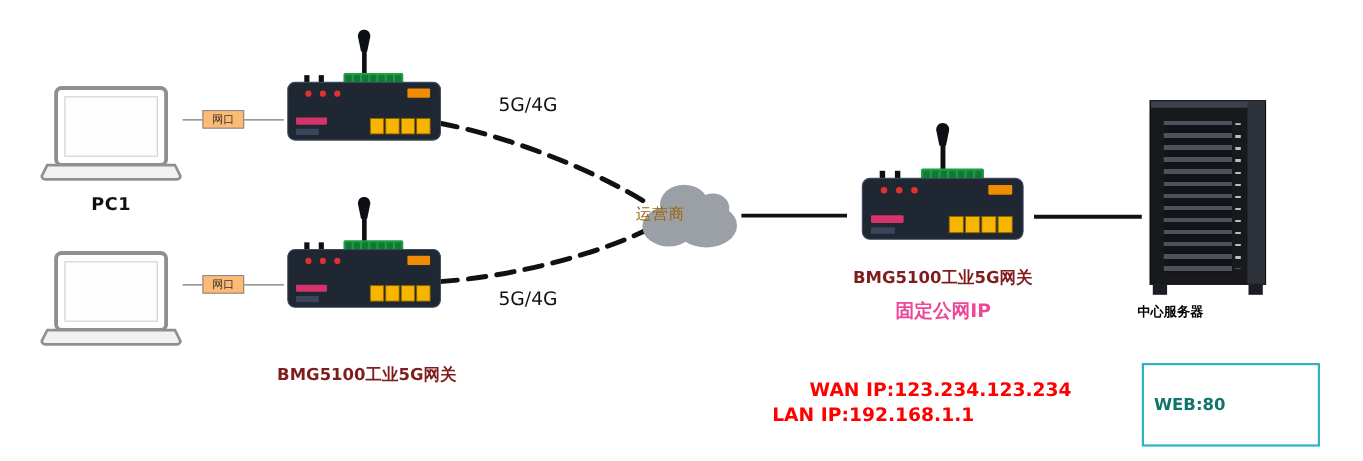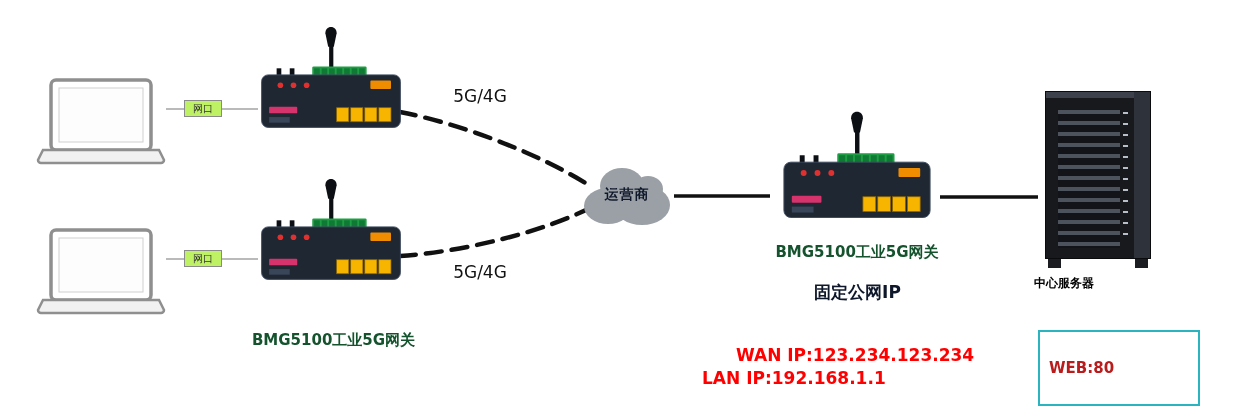--- a/index.html
+++ b/index.html
@@ -7,31 +7,31 @@
   body { font-family:"DejaVu Sans","Liberation Sans",sans-serif; }
   .canvas { position:relative; width:1239px; height:419px; background:#fff; overflow:hidden; }
   .abs { position:absolute; }
   svg { display:block; }
 
   .connectors { position:absolute; left:0; top:0; width:1239px; height:419px; }
 
   .node-label { position:absolute; font-weight:bold; color:#111; text-align:center; }
   .pc-label { width:130px; font-size:16px; letter-spacing:.5px; }
 
-  .port-box { position:absolute; width:38px; height:17px; background:#bef264; border:1px solid #8a8a8a;
+  .port-box { position:absolute; width:38px; height:17px; background:#fdba74; border:1px solid #8a8a8a;
               font-size:10px; color:#333; display:flex; align-items:center; justify-content:center; }
 
   .uplink-label { position:absolute; width:120px; text-align:center; font-size:17px; font-weight:400; color:#111; }
 
   .cloud { position:absolute; }
-  .cloud-text { position:absolute; left:0; top:30px; width:100%; text-align:center;
-                color:#0f172a; font-size:14px; font-weight:bold; letter-spacing:1px; }
-
-  .caption-red { position:absolute; text-align:center; font-size:15px; font-weight:bold; color:#14532d; white-space:nowrap; }
-  .caption-black { position:absolute; text-align:center; font-size:17px; font-weight:bold; color:#0f172a; white-space:nowrap;margin-top:10px; }
+  .cloud-text { position:absolute; left:0; top:30px; width:100%; 
+                color:#a16207; font-size:14px; font-weight:normal; letter-spacing:1px; }
+
+  .caption-red { position:absolute; text-align:center; font-size:15px; font-weight:bold; color:#7f1d1d; white-space:nowrap; }
+  .caption-black { position:absolute; text-align:center; font-size:17px; font-weight:bold; color:#ec4899; white-space:nowrap; }
   .ip-line { position:absolute; font-size:17px; font-weight:bold; color:#f00; white-space:nowrap; }
 
   
   .server { position:absolute; left:1042px; top:86px; width:112px; height:182px; }
   .server-body { position:absolute; left:4px; top:6px; right:4px; bottom:10px; background:#17191d;
                  box-shadow: inset -16px 0 0 #2e323a, inset 0 6px 0 #3c414b, 0 0 0 1px #0a0b0d; }
   .server-slats { position:absolute; left:12px; top:18px; width:62px; bottom:10px;
                   background:repeating-linear-gradient(180deg,#4d535d 0 4px,#121419 4px 11px); }
   .server-leds { position:absolute; right:22px; top:20px; width:5px; bottom:14px;
                  background:repeating-linear-gradient(180deg,#b9bfc9 0 2px, rgba(0,0,0,0) 2px 11px); }
@@ -39,21 +39,21 @@
   .server-leg.l { left:6px; } .server-leg.r { right:6px; }
 
   .server-name { position:absolute; left:1008px; top:275px; width:112px; text-align:center;
                  font-size:12px; font-weight:bold; color:#000; }
   .server-ip { position:absolute; left:1028px; top:297px; width:142px; text-align:center;
                font-size:16px; font-weight:bold; color:#f00; }
 
   .services-box { position:absolute; left:1038px; top:330px; width:162px; height:76px;
                   border:2px solid #2bb3c0; background:#fff; padding:6px 9px;
                   display:flex; flex-direction:column; justify-content:space-around; }
-  .services-box .svc { font-size:15px; font-weight:bold; color:#b91c1c; white-space:nowrap; }
+  .services-box .svc { font-size:15px; font-weight:bold; color:#0f766e; white-space:nowrap; }
 </style>
 </head>
 <body>
 
 <div class="canvas">
 
   <svg class="connectors" viewBox="0 0 1239 419">
     <path d="M166 109 H258" stroke="#777" stroke-width="1.2" fill="none"></path>
     <path d="M166 259 H258" stroke="#777" stroke-width="1.2" fill="none"></path>
     <path d="M400 112 C462 124 540 154 592 187" stroke="#111" stroke-width="4.5" stroke-dasharray="16 10" stroke-linecap="round" fill="none"></path>
@@ -62,20 +62,21 @@
     <path d="M940 197 H1038" stroke="#111" stroke-width="3.5" fill="none"></path>
   </svg>
 
   <div class="abs" style="left:36px; top:76px; width:130px; height:92px;">
     <svg viewBox="0 0 130 92" width="130" height="92">
       <rect x="15" y="4" width="100" height="70" rx="5" fill="#fff" stroke="#8f8f8f" stroke-width="3.5"></rect>
       <rect x="23" y="12" width="84" height="54" fill="#fdfdfd" stroke="#cfcfcf" stroke-width="1"></rect>
       <path d="M7 74 h116 l5 10 a3 3 0 0 1 -3 3 H5 a3 3 0 0 1 -3 -3 z" fill="#f1f1f1" stroke="#8f8f8f" stroke-width="2.5"></path>
     </svg>
   </div>
+  <div class="node-label pc-label" style="left:36px; top:176px;">PC1</div>
 
   <div class="abs" style="left:36px; top:226px; width:130px; height:92px;">
     <svg viewBox="0 0 130 92" width="130" height="92">
       <rect x="15" y="4" width="100" height="70" rx="5" fill="#fff" stroke="#8f8f8f" stroke-width="3.5"></rect>
       <rect x="23" y="12" width="84" height="54" fill="#fdfdfd" stroke="#cfcfcf" stroke-width="1"></rect>
       <path d="M7 74 h116 l5 10 a3 3 0 0 1 -3 3 H5 a3 3 0 0 1 -3 -3 z" fill="#f1f1f1" stroke="#8f8f8f" stroke-width="2.5"></path>
     </svg>
   </div>
 
   <div class="port-box" style="left:184px; top:100px;">网口</div>

